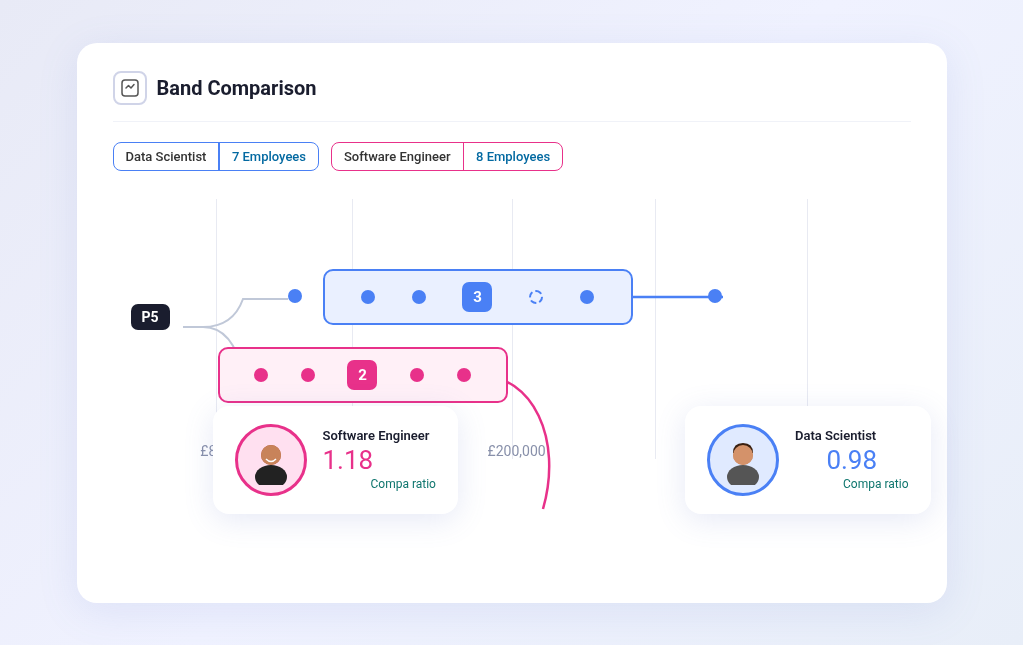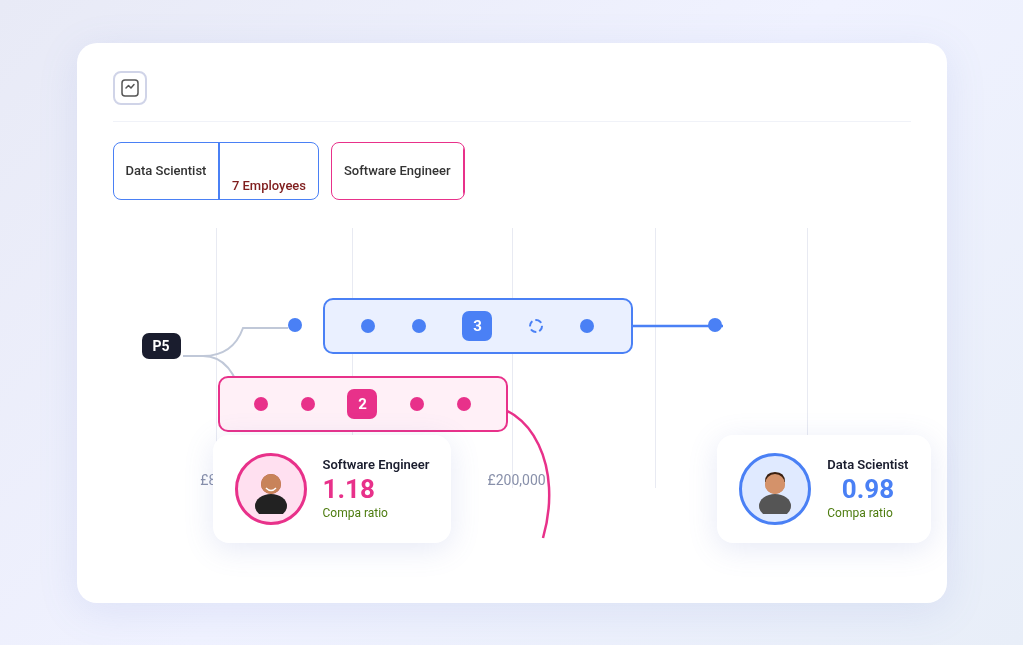--- a/index.html
+++ b/index.html
@@ -72,22 +72,21 @@
       color: #333;
     }
     .filter-tag .tag-divider {
       width: 1.5px;
       align-self: stretch;
     }
     .filter-tag.blue .tag-divider { background: #4a80f5; }
     .filter-tag.pink .tag-divider { background: #e8318a; }
     .filter-tag .tag-count {
       padding: 6px 12px;
-      color: #7f1d1d;
-      margin-top: 29px;
+      color: #0369a1;
     }
     .chart-area {
       position: relative;
       width: 100%;
       height: 260px;
     }
     
     .grid-lines {
       position: absolute;
       top: 0; left: 0; right: 0; bottom: 0;
@@ -95,21 +94,21 @@
     .grid-line {
       position: absolute;
       top: 0; bottom: 0;
       width: 1px;
       background: #e8eaf2;
       border: none;
     }
     
     .p5-label {
       position: absolute;
-      left: 29px;
+      left: 18px;
       top: 105px;
       background: #1a1d2e;
       color: #fff;
       border-radius: 7px;
       padding: 5px 11px;
       font-size: 14px;
       font-weight: 700;
     }
     
     .band-box {
@@ -216,52 +215,55 @@
     .emp-card .avatar.pink { border-color: #e8318a; background: #ffe0f0; }
     .emp-card .avatar.blue { border-color: #4a80f5; background: #e0eaff; }
     .emp-card .info .role {
       font-size: 13px;
       font-weight: 600;
       color: #1a1d2e;
       margin-bottom: 2px;
     }
     .emp-card .info .ratio {
       font-size: 26px;
-      font-weight: 700;
+      font-weight: 400;
       margin-bottom: 2px;
     }
     .emp-card .info .ratio.pink { color: #e8318a; }
     .emp-card .info .ratio.blue { color: #4a80f5; text-align: center; }
     .emp-card .info .label {
       font-size: 12px;
-      color: #4d7c0f;
+      color: #0f766e;
+      margin-left: 48px;
     }
   </style>
 </head>
 <body>
 
 <div class="card">
   <div class="header">
     <div class="header-icon">
       <svg width="18" height="18" viewBox="0 0 18 18" fill="none">
         <rect x="1" y="1" width="16" height="16" rx="3" stroke="#555" stroke-width="1.5" fill="none"></rect>
         <path d="M5 9 L7.5 6.5 L10 9 L13 5.5" stroke="#555" stroke-width="1.5" stroke-linecap="round" stroke-linejoin="round"></path>
       </svg>
     </div>
+    <span class="header-title">Band Comparison</span>
   </div>
 
   <div class="filter-row">
     <div class="filter-tag blue">
       <span class="tag-role">Data Scientist</span>
       <div class="tag-divider"></div>
       <span class="tag-count">7 Employees</span>
     </div>
     <div class="filter-tag pink">
       <span class="tag-role">Software Engineer</span>
       <div class="tag-divider"></div>
+      <span class="tag-count">8 Employees</span>
     </div>
   </div>
 
   <div class="chart-area">
 
     <div class="grid-lines">
       <div class="grid-line" style="left: 13%"></div>
       <div class="grid-line" style="left: 30%"></div>
       <div class="grid-line" style="left: 50%"></div>
       <div class="grid-line" style="left: 68%"></div>

